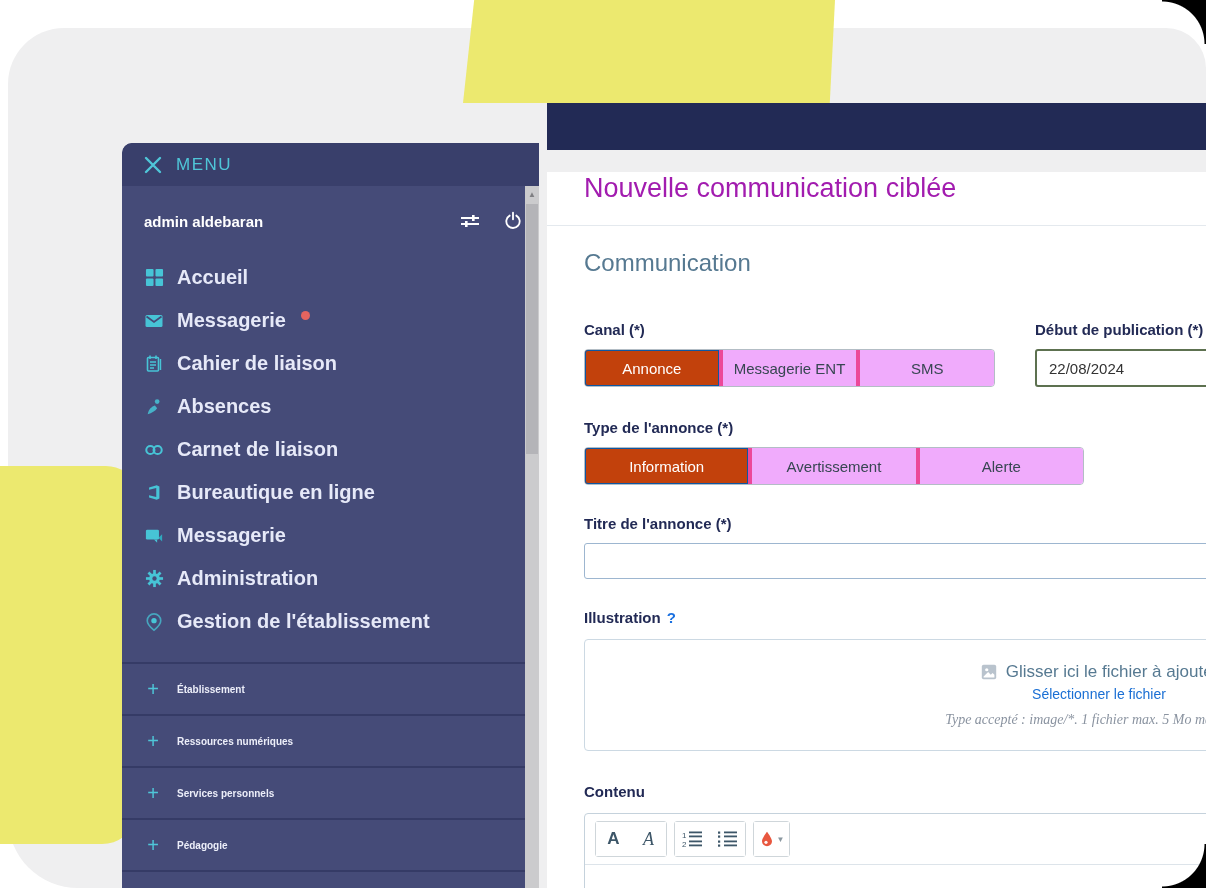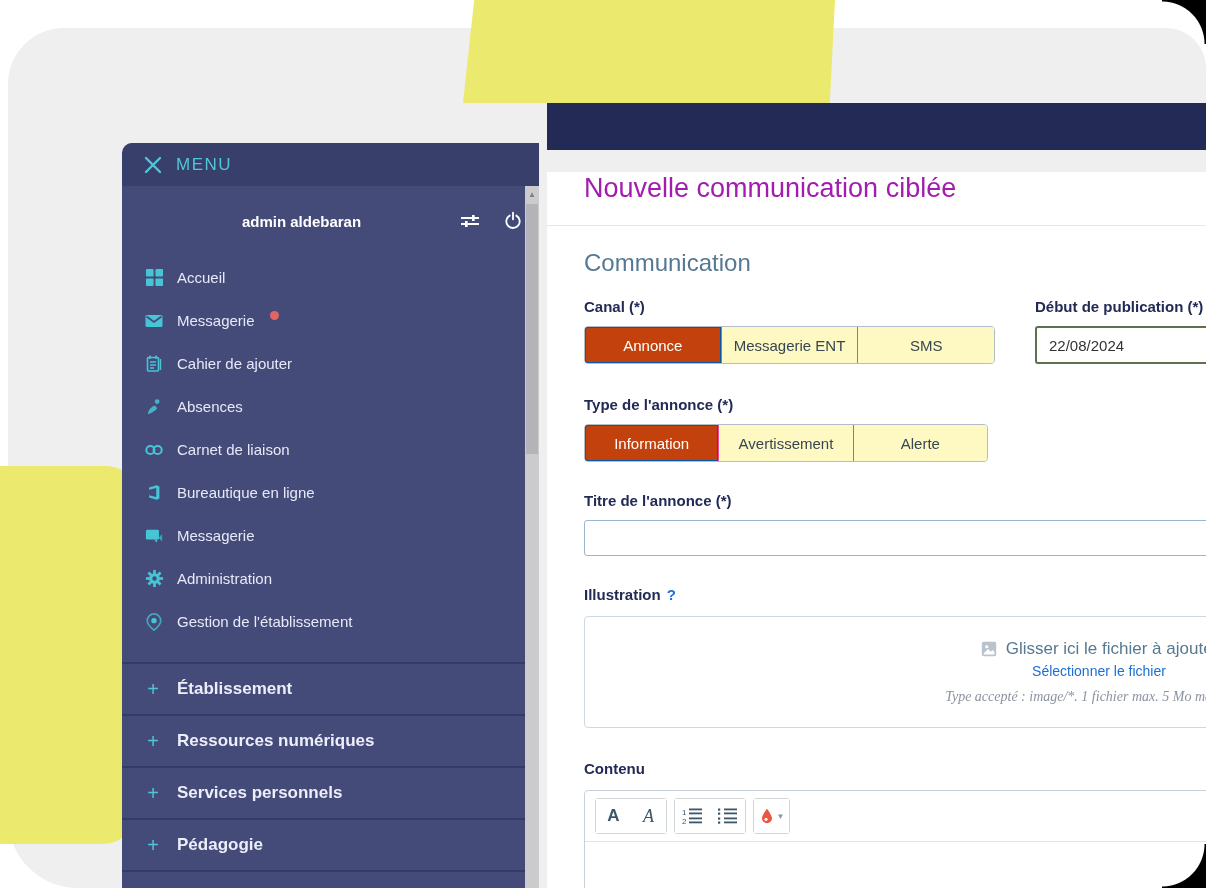--- a/index.html
+++ b/index.html
@@ -23,54 +23,54 @@
   .sidebar { position:absolute; left:122px; top:103px; width:417px; height:785px;
     background:#454b78; border-radius:10px 0 0 0; overflow:hidden; z-index:5;margin-top:40px; }
   .sb-header { height:43px; background:#393f6b; border-radius:10px 0 0 0;
     display:flex; align-items:center; padding:0 22px; gap:14px; }
   .sb-header .menu-label { color:#4fc6d8; font-size:17px; letter-spacing:1.5px; font-weight:400; }
   .sb-body { position:relative; height:742px; }
   .sb-scroll { position:absolute; right:0; top:0; width:14px; height:742px; background:#cbcbcd; }
   .sb-scroll .arrow { width:14px; height:16px; display:flex; align-items:center; justify-content:center;
     color:#7f7f83; font-size:8px; cursor:pointer; }
   .sb-scroll .thumb { position:absolute; left:1px; top:18px; width:12px; height:250px; background:#b4b4b8; }
-  .user-row { height:70px; display:flex; align-items:center; padding:0 16px 0 22px;text-align:center; }
+  .user-row { height:70px; display:flex; align-items:center; padding:0 16px 0 22px; }
   .user-row .uname { color:#fff; font-weight:700; font-size:15px; flex:1; }
   .user-row .uicons { display:flex; gap:22px; align-items:center; }
   .menu-list { list-style:none; }
   .menu-item { height:43px; display:flex; align-items:center; padding:0 22px; gap:13px; cursor:pointer; }
   .menu-item .mi-icon { width:20px; height:20px; flex:none; display:flex; align-items:center; justify-content:center; }
-  .menu-item .mi-label { color:#e6e9f8; font-weight:400; font-size:15px; }
+  .menu-item .mi-label { color:#e6e9f8; font-weight:700; font-size:20px; }
   .badge-dot { width:9px; height:9px; border-radius:50%; background:#e4645f; margin:-10px 0 0 2px; }
   .sb-sections { margin-top:19px; border-top:2px solid #353b66; }
   .sb-section { height:52px; display:flex; align-items:center; padding:0 22px; gap:15px;
     border-bottom:2px solid #353b66; cursor:pointer; }
   .sb-section .plus { color:#4fc6d8; font-size:20px; font-weight:400; width:18px; text-align:center; }
-  .sb-section .sec-label { color:#eceef9; font-weight:700; font-size:17px; }
+  .sb-section .sec-label { color:#eceef9; font-weight:700; font-size:10px; }
 
   
   .main { position:absolute; left:547px; top:103px; width:659px; height:785px; z-index:4; }
   .main-topbar { height:47px; background:#222a55; }
   .main-content { background:#fff; height:738px; overflow:visible; }
   .page-title { margin:22px 0 0 37px; font-size:27px; line-height:32px; font-weight:400; color:#a21caf; }
   .title-divider { margin-top:21px; height:1px; background:#e4e9ee; width:680px; }
   .section-title { margin:22px 0 0 37px; font-size:24px; line-height:30px; font-weight:400; color:#567991; }
   .form { margin-left:37px; }
-  .f-label { font-size:15px; font-weight:700; color:#222a55; line-height:18px; }
+  .f-label { font-size:15px; font-weight:700; color:#222a55; line-height:18px;margin-top:23px; }
   .row1 { margin-top:20px; display:flex; }
   .col-canal { width:411px; flex:none; }
   .col-date { width:260px; flex:none; margin-left:40px; }
   .seg-group { margin-top:10px; display:flex; height:38px; border:1px solid #b3bdc5; border-radius:4px; background:#fff; }
   .seg-btn { flex:1; display:flex; align-items:center; justify-content:center; font-size:15px;
-    color:#374652; background:#fef9c3; border:none; border-left:1px solid #ec4899; cursor:pointer;
+    color:#374652; background:#f0abfc; border:none; border-left:4px solid #ec4899; cursor:pointer;
     font-family:"Liberation Sans",sans-serif; }
   .seg-btn:first-child { border-left:none; border-radius:3px 0 0 3px; }
   .seg-btn:last-child { border-radius:0 3px 3px 0; }
   .seg-btn.selected { background:#c2410c; color:#fff; box-shadow:inset 0 0 0 1px #0d57a3; }
-  .w500 { width:404px; }
+  .w500 { width:500px; }
   .date-input { margin-top:10px; width:240px; height:38px; border:2px solid #5d7150; border-radius:3px;
     font-size:15px; color:#333; padding:0 12px; font-family:"Liberation Sans",sans-serif; }
   .row2 { margin-top:32px; }
   .row3 { margin-top:30px; }
   .titre-input { margin-top:10px; width:680px; height:36px; border:1px solid #9db6d0; border-radius:3px;
     font-size:15px; color:#333; padding:0 10px; font-family:"Liberation Sans",sans-serif; }
   .row4 { margin-top:30px; }
   .help-q { color:#1a70e0; font-weight:700; margin-left:6px; cursor:pointer; }
   .dropzone { margin-top:12px; width:1030px; height:112px; border:1px solid #ccd9e3; border-radius:4px;
     display:flex; flex-direction:column; align-items:center; justify-content:center; gap:4px; cursor:pointer; background:#fff; }
@@ -150,21 +150,21 @@
         </li>
         <li class="menu-item">
           <span class="mi-icon">
             <svg width="20" height="20" viewBox="0 0 20 20" fill="none" stroke="#47c4d6" stroke-width="1.6">
               <rect x="3.5" y="3.5" width="11" height="13.5" rx="1"></rect>
               <path d="M6 1.5 V5 M12 1.5 V5"></path>
               <path d="M6 8 H12 M6 11 H12 M6 14 H10"></path>
               <path d="M16.5 5 V16" stroke-width="1.4"></path>
             </svg>
           </span>
-          <span class="mi-label">Cahier de ajouter</span>
+          <span class="mi-label">Cahier de liaison</span>
         </li>
         <li class="menu-item">
           <span class="mi-icon">
             <svg width="18" height="18" viewBox="0 0 20 20" fill="#47c4d6" opacity="0.85">
               <circle cx="13.5" cy="4" r="2.6"></circle>
               <path d="M3 18 C4 12 7.5 9.5 11 8.2 L13.5 11.5 C11.5 14.5 7.5 17 3 18 Z"></path>
             </svg>
           </span>
           <span class="mi-label">Absences</span>
         </li>

